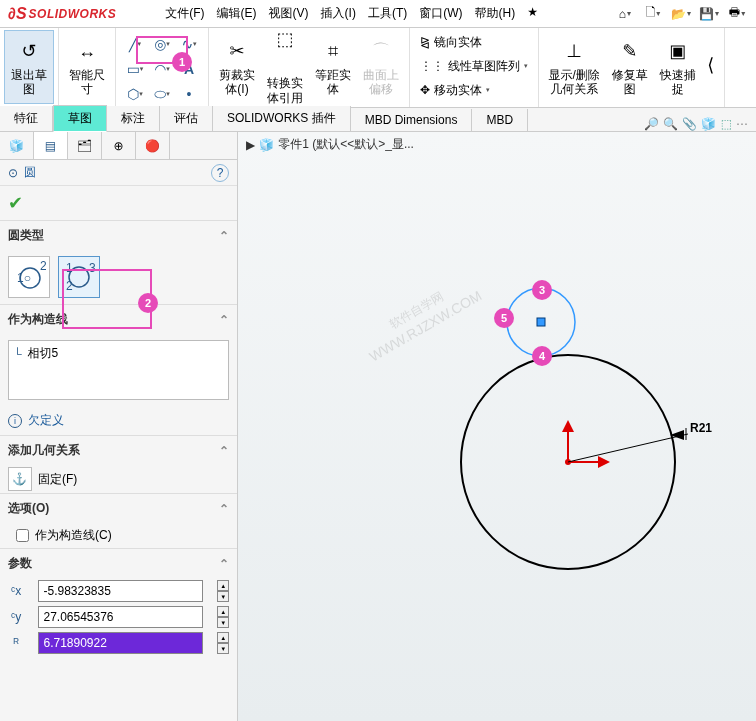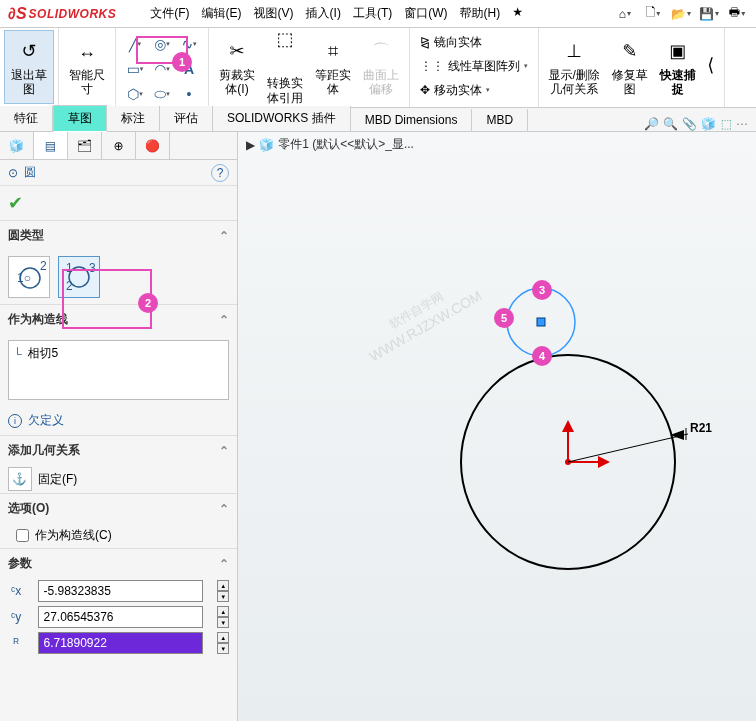--- a/index.html
+++ b/index.html
@@ -2,21 +2,21 @@
 <html><head>
 <meta charset="utf-8">
 <style>
 * { box-sizing: border-box; margin: 0; padding: 0; font-family: "Microsoft YaHei", sans-serif; font-size: 12px; }
 body { width: 756px; height: 721px; background: #fff; position: relative; overflow: hidden; }
 
 .titlebar { height: 28px; background: #fff; display: flex; align-items: center; border-bottom: 1px solid #ccc; }
 .logo { display: flex; align-items: center; padding: 0 8px; }
 .logo-icon { color: #d9262e; font-size: 16px; font-weight: bold; font-style: italic; }
 .logo-text { color: #d9262e; font-weight: bold; font-style: italic; letter-spacing: 0.5px; margin-left: 2px; }
-.menu { display: flex; margin-left: 20px; }
+.menu { display: flex; margin-left: 35px; }
 .menu-item { padding: 0 6px; cursor: pointer; }
 .title-icons { margin-left: auto; display: flex; align-items: center; padding-right: 8px; gap: 6px; }
 .title-icons .tbtn { width: 22px; height: 22px; display: flex; align-items: center; justify-content: center; border: 1px solid transparent; cursor: pointer; }
 .drop-arrow { font-size: 8px; color: #555; margin-left: 1px; }
 
 .ribbon { height: 80px; background: #fff; display: flex; border-bottom: 1px solid #ccc; }
 .ribbon-group { display: flex; padding: 2px 4px; border-right: 1px solid #e0e0e0; align-items: flex-start; }
 .big-btn { display: flex; flex-direction: column; align-items: center; justify-content: center; padding: 2px 6px; height: 74px; cursor: pointer; text-align: center; line-height: 1.2; }
 .big-btn.active { background: #dde9f4; border: 1px solid #9cc6e6; }
 .big-icon { width: 28px; height: 28px; display: flex; align-items: center; justify-content: center; margin-bottom: 2px; font-size: 18px; }
@@ -168,21 +168,21 @@
       <div style="white-space:pre-line;">显示/删除
 几何关系</div>
     </div>
     <div class="big-btn">
       <div class="big-icon">✎</div>
       <div style="white-space:pre-line;">修复草
 图</div>
     </div>
     <div class="big-btn">
       <div class="big-icon">▣</div>
-      <div style="white-space:pre-line;font-weight:bold;">快速捕
+      <div style="white-space:pre-line;">快速捕
 捉</div>
     </div>
     <div class="big-btn" style="width:18px;">
       <div class="big-icon">⟨</div>
     </div>
   </div>
 </div>
 
 <div class="tabs">
   <div class="tab">特征</div>

